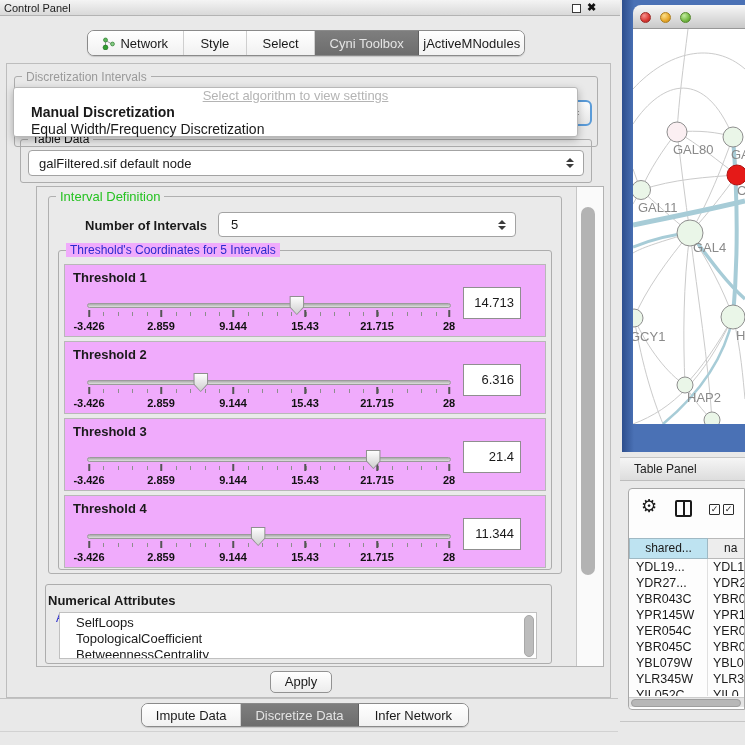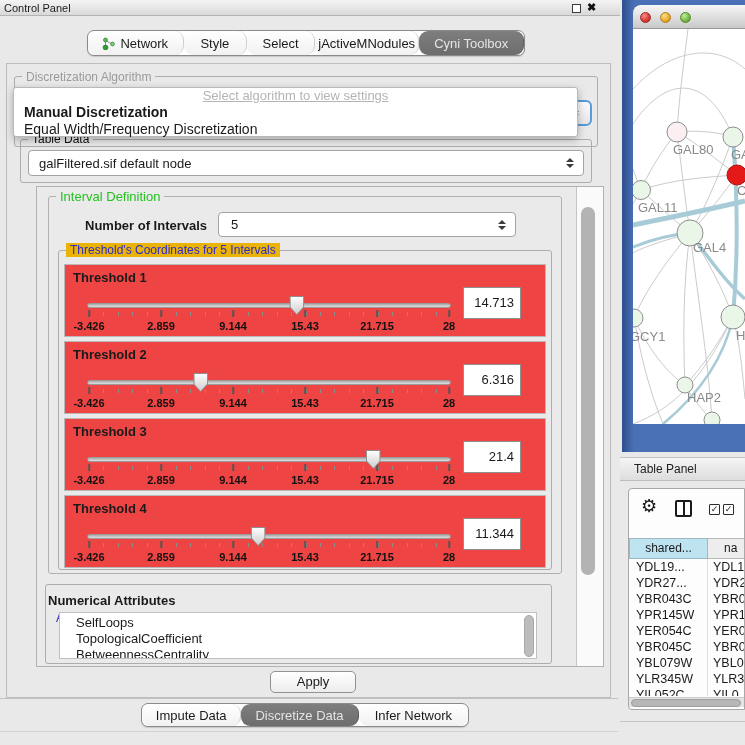--- a/index.html
+++ b/index.html
@@ -9,51 +9,51 @@
   .abs { position:absolute; }
 
   
   .titlebar { left:0; top:0; width:620px; height:16px; background:linear-gradient(#f4f4f4,#d9d9d9); border-bottom:1px solid #b3b3b3; }
   .titlebar .tb-text { position:absolute; left:4px; top:2px; font-size:11px; color:#1c1c1c; }
   .float-ic { position:absolute; left:572px; top:4px; width:9px; height:9px; border:1.5px solid #3a3a3a; background:#fff; }
   .close-ic { position:absolute; left:587px; top:1px; font-size:11px; font-weight:bold; color:#111; }
 
   
   .seg { display:flex; border:1px solid #8a8a8a; border-radius:7px; overflow:hidden; background:#fff; box-shadow:0 1px 1px rgba(0,0,0,.15); }
-  .seg .sg { display:flex; align-items:center; justify-content:center; gap:5px; font-size:13px; color:#1a1a1a; border-right:1px solid #cfcfcf; background:linear-gradient(#ffffff,#f1f1f1); white-space:nowrap;border-radius:9px; }
+  .seg .sg { display:flex; align-items:center; justify-content:center; gap:5px; font-size:13px; color:#1a1a1a; border-right:1px solid #cfcfcf; background:linear-gradient(#ffffff,#f1f1f1); white-space:nowrap; }
   .seg .sg:last-child { border-right:none; }
   .seg .sg.sel { background:linear-gradient(#7e7e7e,#6d6d6d); color:#e4e4e4; border-right:1px solid #5f5f5f; }
   .toptabs { left:87px; top:30px; width:438px; height:26px; }
 
   
   .group { border:1px solid #adadad; border-radius:3px; }
   .gtitle { position:absolute; font-size:12px; background:#e9e9e9; padding:0 4px; white-space:nowrap; }
 
   
   .combo { background:#fff; border:1px solid #a3a3a3; border-radius:4px; display:flex; align-items:center; font-size:13px; }
   .combo .cv { padding-left:10px; flex:1; overflow:hidden; white-space:nowrap; }
   .spin { width:9px; margin-right:9px; display:flex; flex-direction:column; align-items:center; gap:2px; }
   .spin i { display:block; width:0; height:0; border-left:4px solid transparent; border-right:4px solid transparent; }
   .spin i.up { border-bottom:4px solid #3c3c3c; }
   .spin i.dn { border-top:4px solid #3c3c3c; }
 
   
   .popup { left:13px; top:87px; width:565px; height:50px; background:#fff; border:1px solid #b8b8b8; border-radius:3px; box-shadow:0 3px 8px rgba(0,0,0,.28); z-index:30; }
   .popup .ph { height:16px; line-height:16px; text-align:center; color:#b4b4b4; font-size:13px;text-decoration:underline; }
-  .popup .opt { height:17px; line-height:17px; padding-left:10px; font-size:14px; }
+  .popup .opt { height:17px; line-height:17px; padding-left:17px; font-size:14px; }
   .popup .opt.b { font-weight:bold; }
   .focusbtn { left:566px; top:100px; width:26px; height:26px; border:2.5px solid #5a9bd8; border-radius:6px; background:linear-gradient(#fcfcfc,#e6e6e6); z-index:20; display:flex; align-items:center; justify-content:center; }
 
   
   .innerpanel { left:36px; top:186px; width:568px; height:481px; background:#eaeaea; border:1px solid #b2b2b2; }
   .vtrack { left:576px; top:187px; width:27px; height:479px; background:#fafafa; border-left:1px solid #c6c6c6; }
   .vthumb { left:581px; top:207px; width:14px; height:368px; background:#b3b3b3; border-radius:7px; }
 
   
-  .tbox { width:482px; height:73px; background:#ef4444; border:1px solid #b8b8b8; }
+  .tbox { width:482px; height:73px; background:#f0abfc; border:1px solid #b8b8b8; }
   .tlabel { position:absolute; left:8px; top:5px; font-size:13px; font-weight:bold; }
   .track { position:absolute; left:24px; top:34px; width:360px; height:36px; }
   .groove { position:absolute; left:-2px; top:4px; width:364px; height:5px; border-radius:3px; background:linear-gradient(#ababab,#dedede); border:1px solid #9b9b9b; }
   .handle { position:absolute; top:-3px; width:15px; height:19px; background:#8f8f8f; clip-path:polygon(0 0,100% 0,100% 58%,50% 100%,0 58%); transform:translateX(-50%); z-index:2; }
   .handle::after { content:""; position:absolute; inset:1px; clip-path:polygon(0 0,100% 0,100% 58%,50% 100%,0 58%); background:linear-gradient(#fdfdfd,#cfcfcf); }
   .minorticks { position:absolute; left:0; top:13px; width:361px; height:4px; background:repeating-linear-gradient(to right,#8d8d8d 0 1px,transparent 1px 14.44px); }
   .mt { position:absolute; top:11px; width:1.5px; height:7px; background:#555; transform:translateX(-50%); }
   .tlbl { position:absolute; top:21px; transform:translateX(-50%); font-size:11px; font-weight:bold; color:#111; white-space:nowrap; }
   .vbox { position:absolute; left:398px; top:22px; width:58px; height:32px; background:#fff; border:1px solid #8f8f8f; font-size:13px; text-align:right; line-height:30px; padding-right:6px; }
 
@@ -115,32 +115,32 @@
         <circle cx="10.5" cy="7" r="1.9" fill="#86cc86" stroke="#2e7d2e" stroke-width="0.7"></circle>
       </svg>
       <span>Network</span>
     </div>
     <div class="sg" style="width:64px;">
         <span>Style</span>
       </div>
     <div class="sg" style="width:68px;">
         <span>Select</span>
       </div>
+    <div class="sg sel" style="width:105px;">
+        <span>Cyni Toolbox</span>
+      </div>
     <div class="sg" style="width:105px;">
         <span>jActiveMNodules</span>
       </div>
-    <div class="sg sel" style="width:105px;">
-        <span>Cyni Toolbox</span>
-      </div>
   </div>
 
   <div class="abs" style="left:6px;top:63px;width:605px;height:635px;border:1px solid #bdbdbd;"></div>
 
   <div class="abs group" style="left:14px;top:76px;width:584px;height:71px;"></div>
-  <span class="gtitle" style="left:22px;top:70px;color:#9a9a9a;z-index:2;">Discretization Algorithm</span>
+  <span class="gtitle" style="left:22px;top:70px;color:#9a9a9a;z-index:2;">Discretization Intervals</span>
 
   <div class="abs focusbtn">
     <span class="spin">
         <i class="up"></i>
         <i class="dn"></i>
       </span>
   </div>
 
   <div class="abs popup">
     <div class="ph">Select algorithm to view settings</div>
@@ -168,21 +168,21 @@
   <span class="abs" style="left:85px;top:218px;font-size:13px;font-weight:bold;">Number of Intervals</span>
   <div class="abs combo" style="left:218px;top:212px;width:298px;height:25px;">
     <span class="cv" style="padding-left:12px;">5</span>
     <span class="spin">
         <i class="up"></i>
         <i class="dn"></i>
       </span>
   </div>
 
   <div class="abs group" style="left:58px;top:250px;width:494px;height:320px;background:transparent;"></div>
-  <span class="gtitle" style="left:66px;top:243px;color:#2a2acd;background:#eab308;">Threshold's Coordinates for 5 Intervals</span>
+  <span class="gtitle" style="left:66px;top:243px;color:#2a2acd;background:#f0abfc;">Threshold's Coordinates for 5 Intervals</span>
 
   <div class="abs tbox" style="left:64px;top:264px;">
     <div class="tlabel">Threshold 1</div>
     <div class="track">
       <div class="groove"></div>
       <div class="handle" style="left: 57.7197%;"></div>
       <div class="minorticks"></div>
       <span class="mt" style="left:0%"></span>
         <span class="mt" style="left:20%"></span>
         <span class="mt" style="left:40%"></span>
@@ -268,21 +268,21 @@
   <div class="abs group" style="left:45px;top:584px;width:507px;height:80px;background:transparent;"></div>
   <span class="gtitle" style="left:52px;top:611px;color:#2a2acd;background:#eaeaea;">Attributes to discretize</span>
   <span class="abs" style="left:48px;top:593px;font-size:13px;font-weight:bold;">Numerical Attributes</span>
   <div class="abs attrlist">
     <div class="it" style="padding-top:2px;">SelfLoops</div>
     <div class="it">TopologicalCoefficient</div>
     <div class="it">BetweennessCentrality</div>
     <div class="lthumb"></div>
   </div>
 
-  <div class="abs btn" style="left:270px;top:671px;width:86px;height:22px;line-height:20px;">Apply</div>
+  <div class="abs btn" style="left:270px;top:671px;width:62px;height:22px;line-height:20px;">Apply</div>
 
   <div class="abs hline" style="left:0;top:698px;width:618px;"></div>
 
   <div class="abs seg bottomtabs">
     <div class="sg" style="width:100px;">
         <span>Impute Data</span>
       </div>
     <div class="sg sel" style="width:118px;">
         <span>Discretize Data</span>
       </div>

